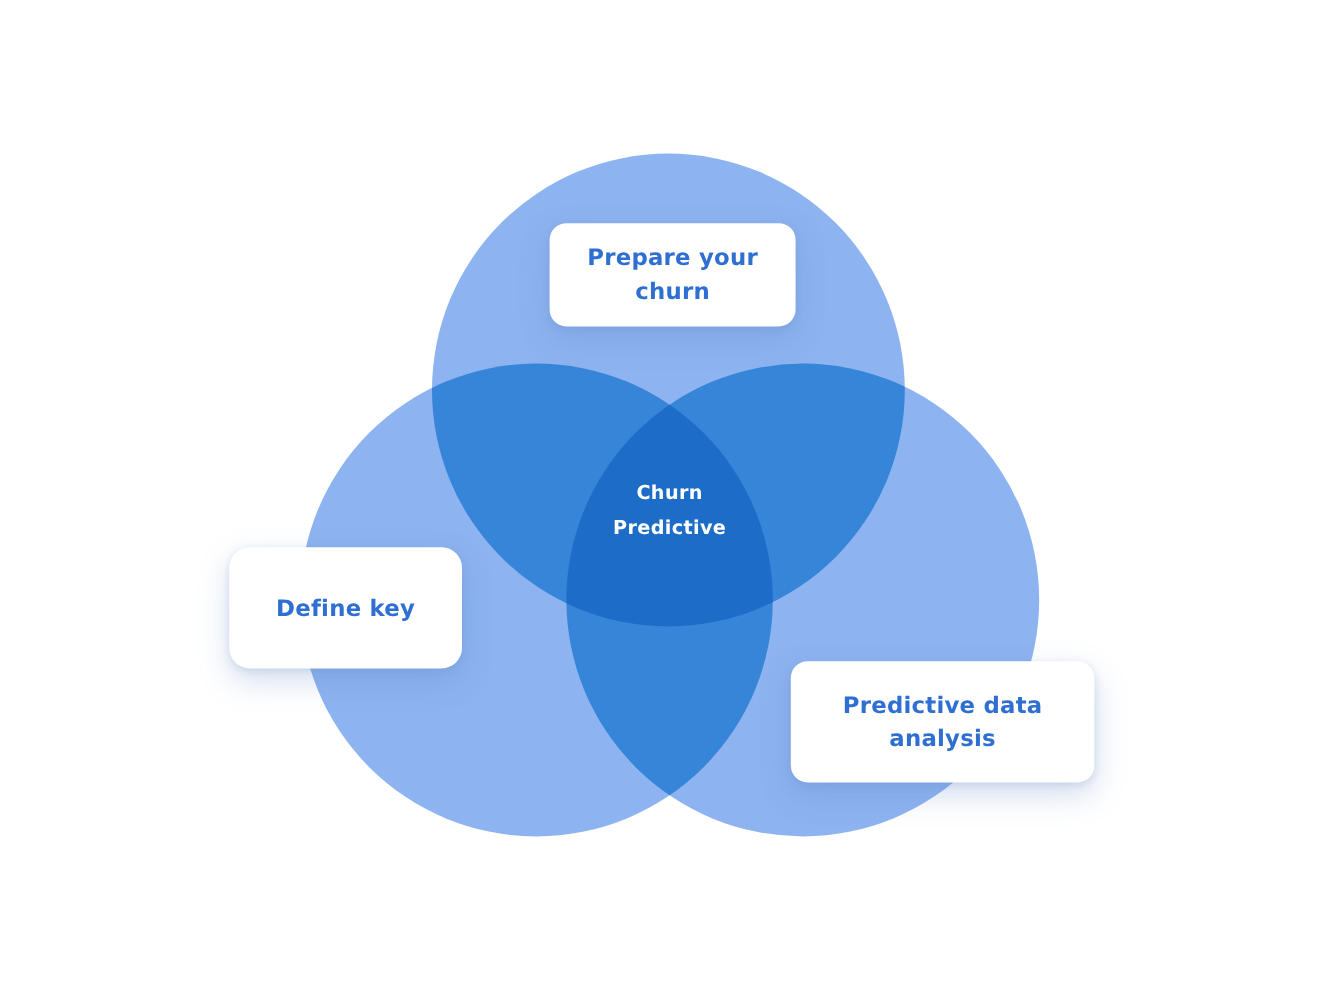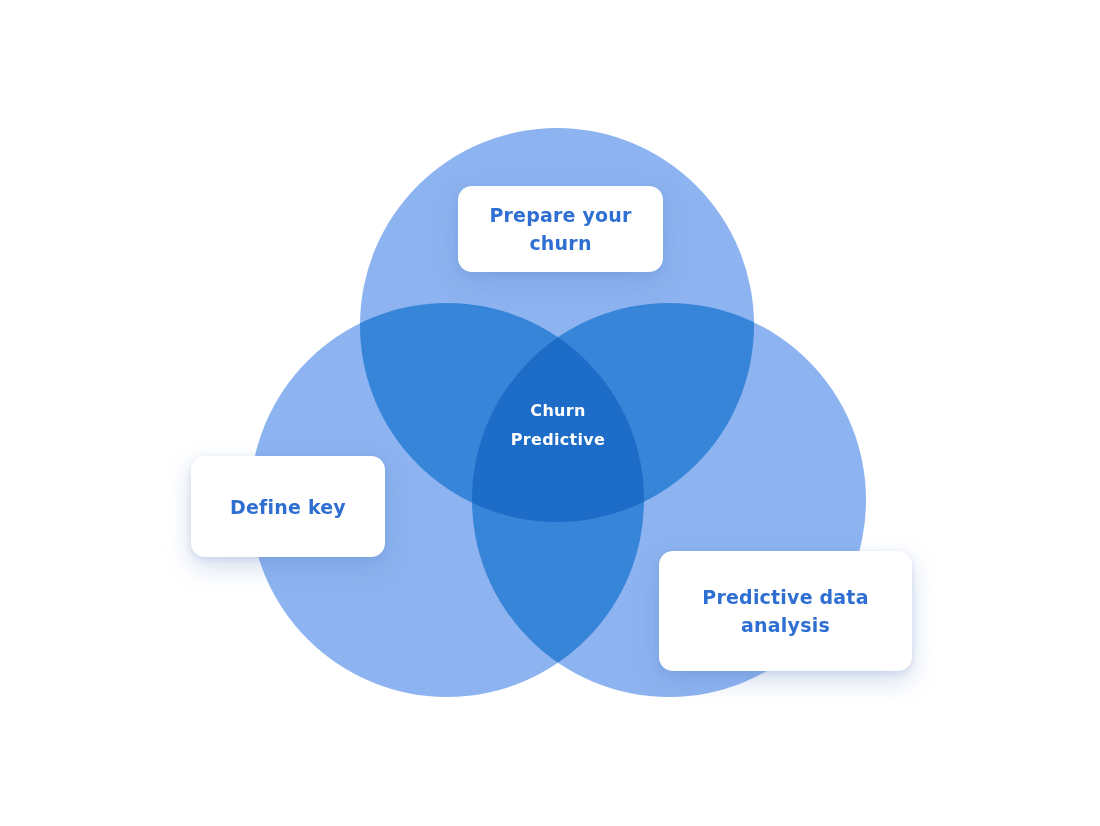--- a/index.html
+++ b/index.html
@@ -35,22 +35,22 @@
   }
   .label-box .line {
     color: #2F6FD2;
     font-size: 19px;
     font-weight: 700;
     line-height: 28px;
     letter-spacing: 0.2px;
     white-space: nowrap;
   }
   .label-top    { left: 458px; top: 186px; width: 205px; height: 86px;  }
-  .label-left   { left: 191px; top: 456px; width: 194px; height: 101px; }
-  .label-right  { left: 659px; top: 551px; width: 253px; height: 120px; align-items: center; }
+  .label-left   { left: 191px; top: 456px; width: 194px; height: 101px; border-radius: 17px; }
+  .label-right  { left: 659px; top: 551px; width: 253px; height: 101px; align-items: center; }
   .center-label {
     position: absolute;
     left: 448px;
     top: 396px;
     width: 220px;
     text-align: center;
   }
   .center-label .line {
     color: #ffffff;
     font-size: 16px;

